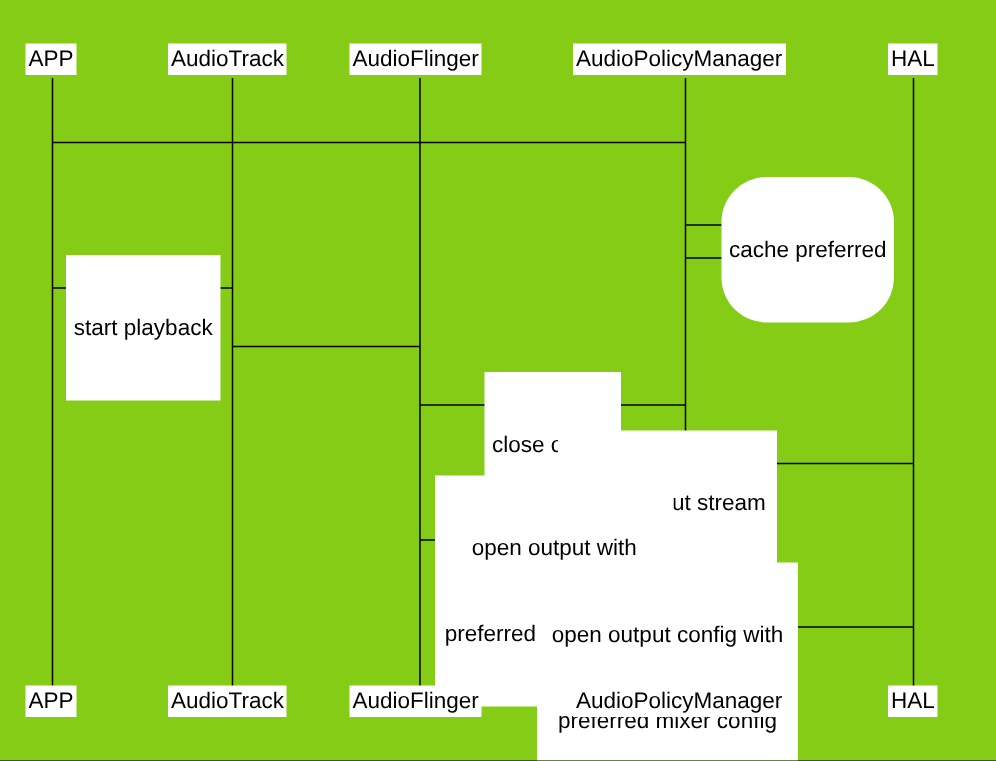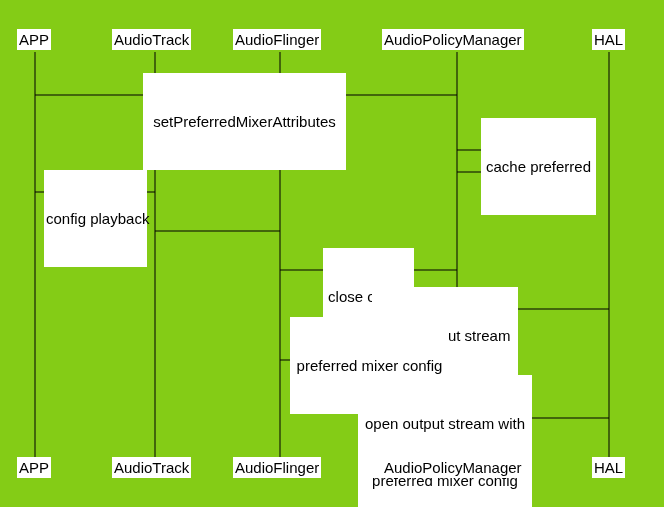--- a/index.html
+++ b/index.html
@@ -72,47 +72,45 @@
   <div class="label actor-label" style="left:17px; top:29px;">APP</div>
 
   <div class="label actor-label" style="left:112px; top:29px;">AudioTrack</div>
 
   <div class="label actor-label" style="left:233px; top:29px;">AudioFlinger</div>
 
   <div class="label actor-label" style="left:382px; top:29px;">AudioPolicyManager</div>
 
   <div class="label actor-label" style="left:592px; top:29px;">HAL</div>
 
-  <div class="label msg-label" style="left:143px; top:73px; width:203px;">
-    <span class="l1">setPreferredMixerAttributes</span>
-  </div>
 
-  <div class="label msg-label" style="left:481px; top:118px; width:115px;">
+  <div class="label msg-label" style="left:481px; top:118px; width:115px;border-radius:30px;">
     <span class="l1">cache preferred</span>
   </div>
 
   <div class="label msg-label" style="left:44px; top:170px; width:103px;">
-    <span class="l1">config playback</span>
+    <span class="l1">start playback</span>
   </div>
 
 
   <div class="label msg-label" style="left:323px; top:248px; width:91px;">
     <span class="l1">close output</span>
   </div>
 
   <div class="label msg-label" style="left:372px; top:287px; width:146px;">
     <span class="l1">close output stream</span>
   </div>
 
   <div class="label msg-label" style="left:290px; top:317px; width:159px;">
+    <span class="l1">open output with</span>
     <span class="l2">preferred mixer config</span>
   </div>
 
   <div class="label msg-label" style="left:358px; top:375px; width:174px;">
-    <span class="l1">open output stream with</span>
+    <span class="l1">open output config with</span>
     <span class="l2">preferred mixer config</span>
   </div>
 
   <div class="label actor-label" style="left:17px; top:457px;">APP</div>
 
   <div class="label actor-label" style="left:112px; top:457px;">AudioTrack</div>
 
   <div class="label actor-label" style="left:233px; top:457px;">AudioFlinger</div>
 
   <div class="label actor-label" style="left:382px; top:457px;">AudioPolicyManager</div>

